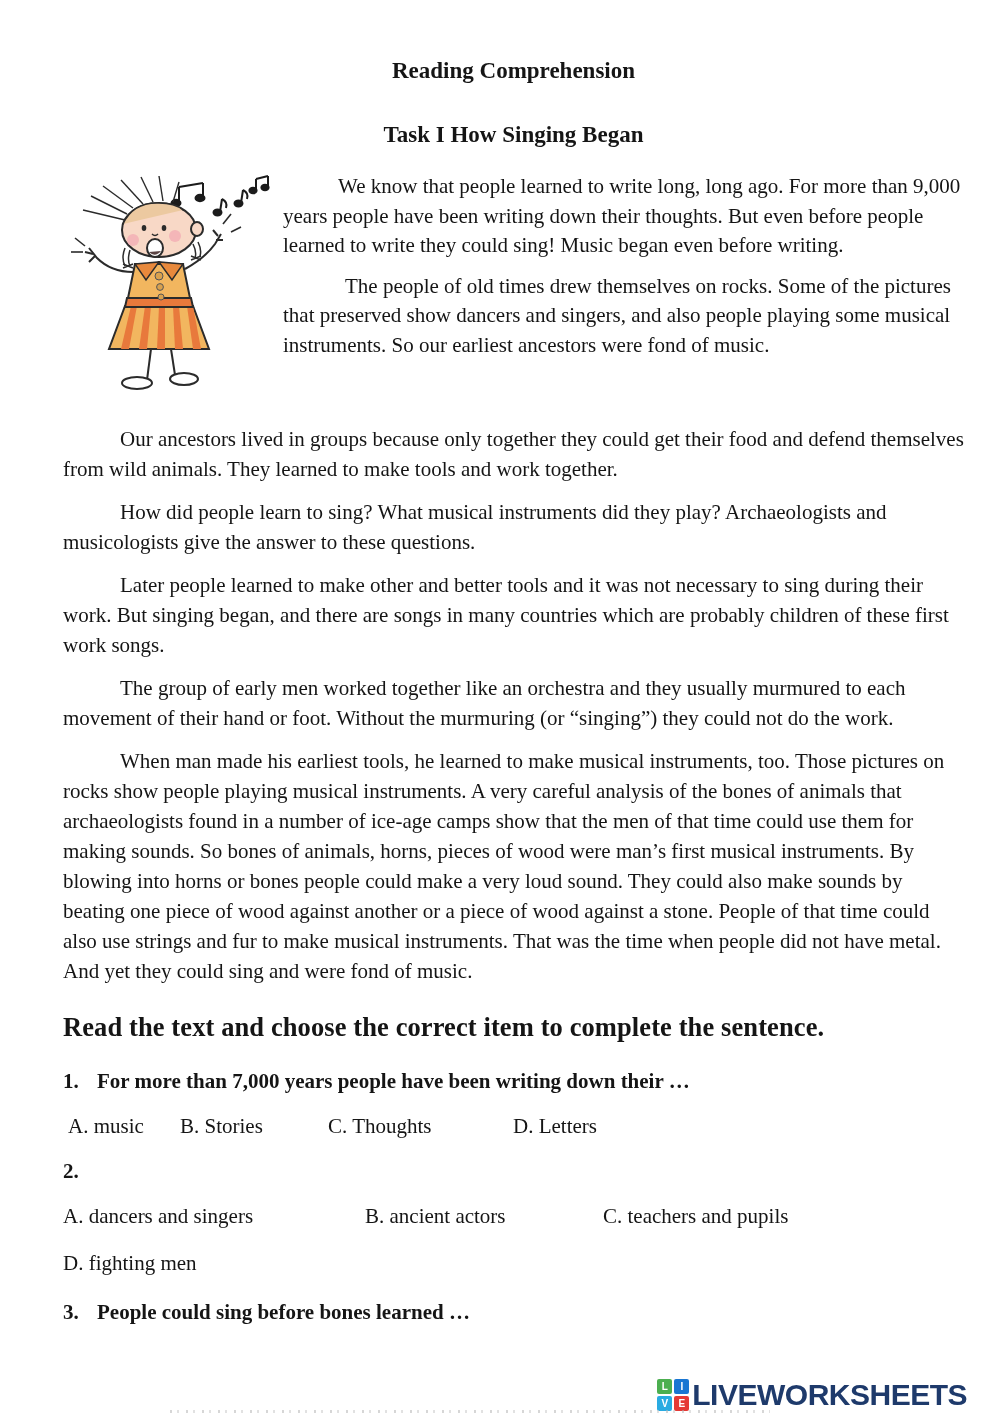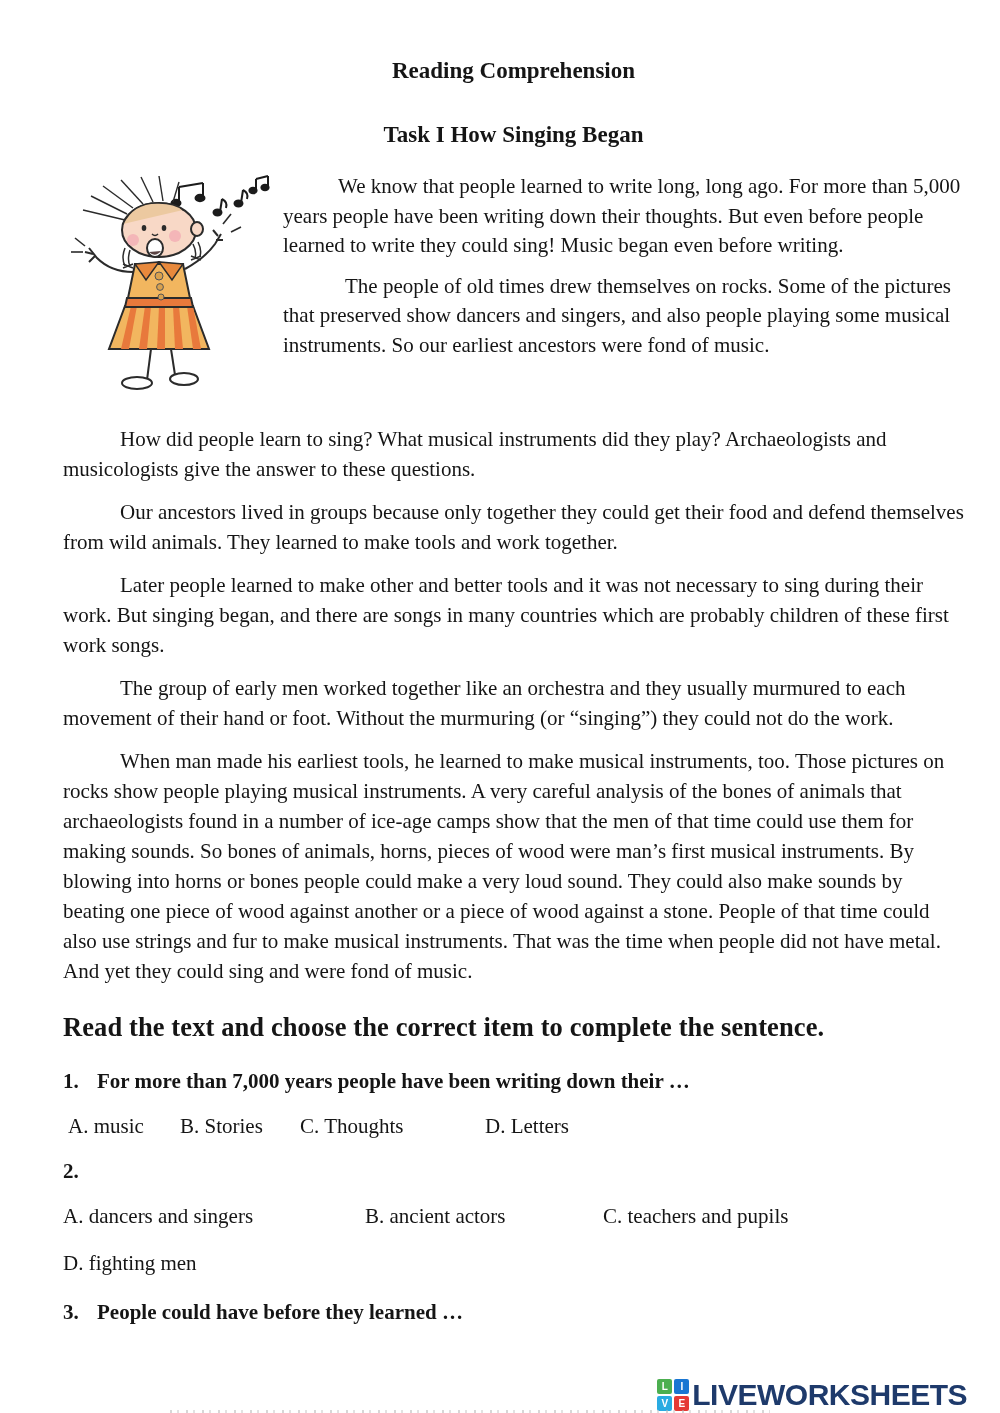--- a/index.html
+++ b/index.html
@@ -46,21 +46,21 @@
     margin-bottom: 26px;
   }
 
   .question { font-size: 21px; margin-bottom: 20px; }
   .q-line { font-weight: bold; display: flex; }
   .q-num { width: 34px; flex: 0 0 34px; }
   .options-row { margin: 20px 0 20px 5px; font-size: 21px; }
   .options-row .opt { display: inline-block; }
   .q1-opt-a { width: 112px; }
   .q1-opt-b { width: 120px; }
-  .q1-opt-c { width: 185px; }
+  .q1-opt-c { width: 185px; margin-left: 28px; }
   .options-row-2 { margin: 20px 0 12px 0; font-size: 21px; }
   .q2-opt-a { width: 302px; }
   .q2-opt-b { width: 238px; }
   .opt-d-line { margin: 22px 0 24px 0; font-size: 21px; }
 
   .footer-logo {
     position: absolute;
     right: 33px;
     bottom: 1px;
     display: flex;
@@ -201,28 +201,28 @@
             <path d="M62,76 q-4,10 0,18"></path>
             <path d="M67,78 q-3,10 0,16"></path>
             <path d="M60,92 l10,4 M60,96 l10,-4"></path>
             <path d="M130,72 q4,8 2,14"></path>
             <path d="M135,70 q4,8 2,14"></path>
             <path d="M128,84 l10,4 M128,88 l10,-4"></path>
           </g>
         </svg>
       </div>
       <div class="intro-text">
-        <p class="p-indent-1">We know that people learned to write long, long ago. For more than 5,000 years people have been writing down their thoughts. But even before people learned to write they could sing! Music began even before writing.</p>
+        <p class="p-indent-1">We know that people learned to write long, long ago. For more than 9,000 years people have been writing down their thoughts. But even before people learned to write they could sing! Music began even before writing.</p>
         <p class="p-indent-2">The people of old times drew themselves on rocks. Some of the pictures that preserved show dancers and singers, and also people playing some musical instruments. So our earliest ancestors were fond of music.</p>
       </div>
     </div>
 
     <div class="body-paragraphs">
+      <p>Our ancestors lived in groups because only together they could get their food and defend themselves from wild animals. They learned to make tools and work together.</p>
       <p>How did people learn to sing? What musical instruments did they play? Archaeologists and musicologists give the answer to these questions.</p>
-      <p>Our ancestors lived in groups because only together they could get their food and defend themselves from wild animals. They learned to make tools and work together.</p>
       <p>Later people learned to make other and better tools and it was not necessary to sing during their work. But singing began, and there are songs in many countries which are probably children of these first work songs.</p>
       <p>The group of early men worked together like an orchestra and they usually murmured to each movement of their hand or foot. Without the murmuring (or “singing”) they could not do the work.</p>
       <p>When man made his earliest tools, he learned to make musical instruments, too. Those pictures on rocks show people playing musical instruments. A very careful analysis of the bones of animals that archaeologists found in a number of ice-age camps show that the men of that time could use them for making sounds. So bones of animals, horns, pieces of wood were man’s first musical instruments. By blowing into horns or bones people could make a very loud sound. They could also make sounds by beating one piece of wood against another or a piece of wood against a stone. People of that time could also use strings and fur to make musical instruments. That was the time when people did not have metal. And yet they could sing and were fond of music.</p>
     </div>
 
     <div class="instructions">Read the text and choose the correct item to complete the sentence.</div>
 
     <div class="question">
       <div class="q-line">
         <span class="q-num">1.</span>
@@ -239,21 +239,21 @@
       </div>
       <div class="options-row-2">
         <span class="opt q2-opt-a" style="display:inline-block">A. dancers and singers</span><span class="opt q2-opt-b" style="display:inline-block">B. ancient actors</span><span class="opt">C. teachers and pupils</span>
       </div>
       <div class="opt-d-line">D. fighting men</div>
     </div>
 
     <div class="question">
       <div class="q-line">
         <span class="q-num">3.</span>
-        <span>People could have before they learned …</span>
+        <span>People could sing before bones learned …</span>
       </div>
     </div>
 
   </div>
 
   <div class="footer-logo">
     <div class="logo-grid">
       <div class="logo-cell" style="background: rgb(76, 175, 80);">L</div>
       <div class="logo-cell" style="background: rgb(25, 118, 210);">I</div>
       <div class="logo-cell" style="background: rgb(41, 171, 226);">V</div>

